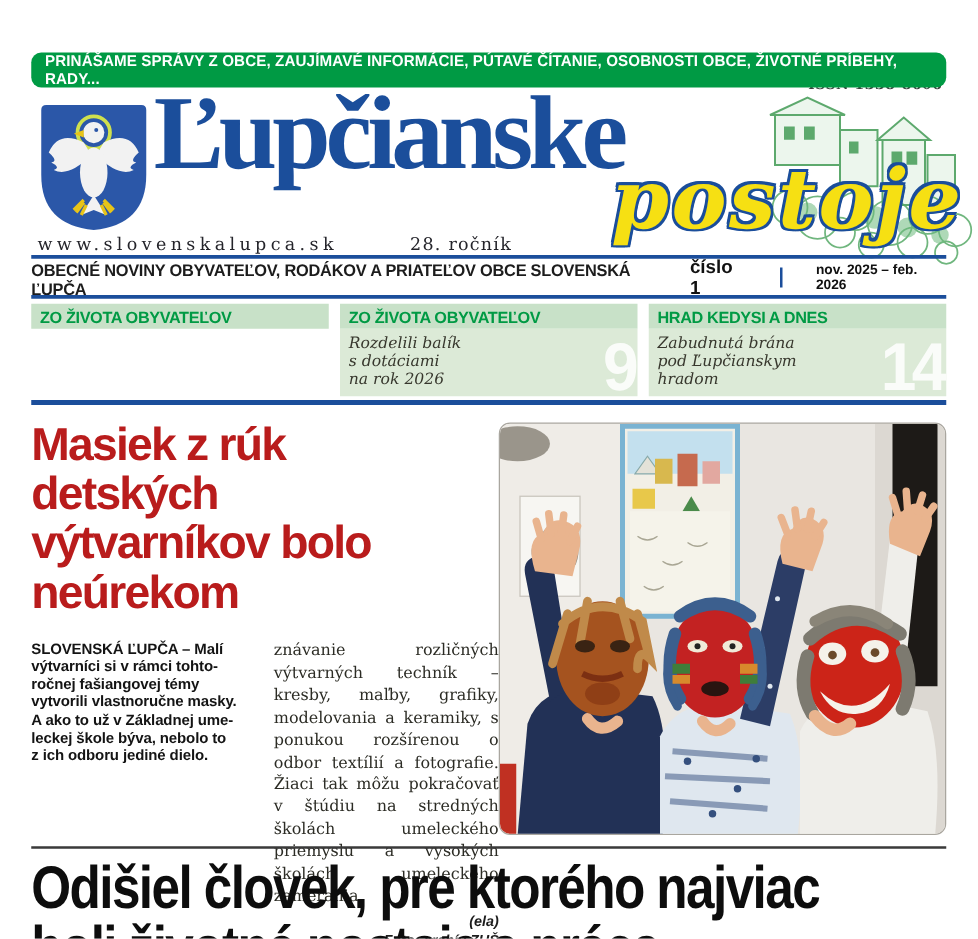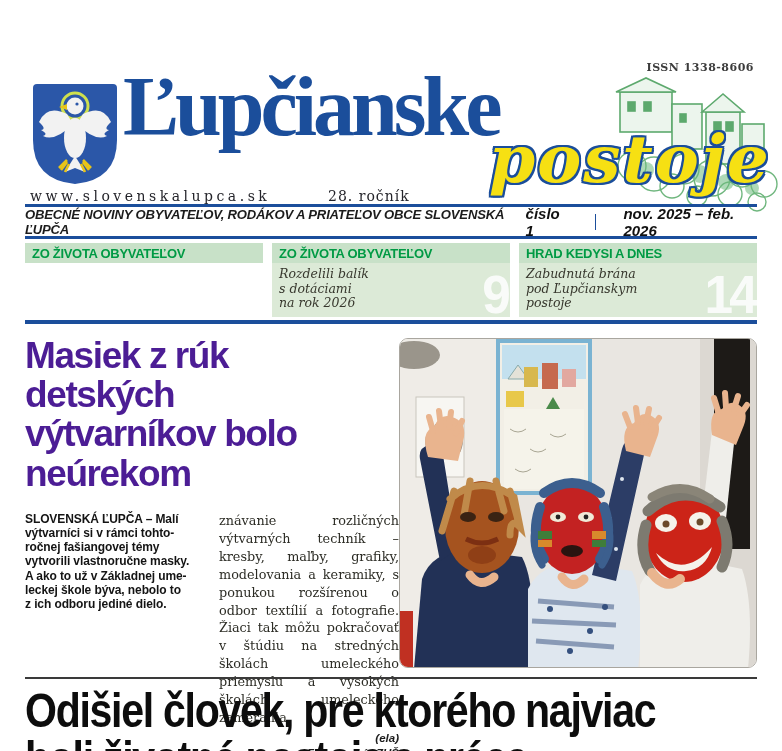--- a/index.html
+++ b/index.html
@@ -45,30 +45,30 @@
   .mast-volume {
     position:absolute; left:303px; bottom:0px;
     font-family:"DejaVu Serif", serif; font-size:14px; letter-spacing:1px; color:#24242a;
   }
   .rule-blue { position:absolute; left:25px; width:732px; background:#1b4e9b; }
   .r1 { top:204px; height:3px; }
   .r2 { top:236px; height:3px; }
   .r3 { top:320px; height:4px; }
   .infoline {
     position:absolute; top:209px; left:25px; width:732px; height:25px;
-    display:flex; align-items:center; justify-content:space-between;font-style:italic;
+    display:flex; justify-content:space-between;
   }
   .infoline-left {
     font-size:13.5px; font-weight:600; color:#1c1c1c; letter-spacing:-0.2px;
     transform:scaleX(0.97); transform-origin:left center;
   }
   .infoline-right { display:flex; align-items:center; gap:27px; }
   .issue-no { font-size:15px; font-weight:bold; color:#111; }
   .issue-sep { width:2px; height:16px; background:#1b4e9b; }
-  .issue-date { font-size:15px; font-weight:bold; color:#111; }
+  .issue-date { font-size:11px; font-weight:bold; color:#111; }
   .teasers {
     position:absolute; top:243px; left:25px; width:732px;
     display:flex; gap:9px;
   }
   .teaser { flex:1 1 0; }
   .teaser-head {
     background:#c8e1c8; color:#009a44; font-weight:bold; font-size:13px;
     padding:3px 7px 2px 7px; letter-spacing:-0.3px; white-space:nowrap;
   }
   .teaser-body {
@@ -81,21 +81,21 @@
     white-space:pre-line;
   }
   .teaser-num {
     position:absolute; z-index:1; right:3px; bottom:-8px;
     font-weight:bold; font-size:54px; letter-spacing:-4px; color:#ffffff;
     opacity:0.85; transform:scaleX(0.95); transform-origin:right bottom;
   }
   .article { position:absolute; top:336px; left:25px; width:732px; height:336px; }
   .headline {
     width:380px; font-weight:bold; font-size:37px; line-height:1.06;
-    letter-spacing:-1.4px; color:#4c1d95; white-space:pre-line;
+    letter-spacing:-1.4px; color:#b91c1c; white-space:pre-line;
   }
   .columns { position:absolute; top:176px; left:0; width:374px; display:flex; gap:14px; }
   .col { width:180px; }
   .lead {
     font-weight:bold; font-size:12px; line-height:1.18; color:#141414;
     letter-spacing:-0.1px; white-space:pre-line;
   }
   .bodytext {
     font-family:"DejaVu Serif", serif; font-size:12.8px; line-height:1.4;
     color:#2c2c25; text-align:justify;
@@ -115,20 +115,23 @@
     transform:scaleX(0.855); transform-origin:left top;
   }
 </style>
 </head>
 <body>
 
 <div class="page">
 
   <div class="issn">ISSN 1338-8606</div>
 
+  <div class="banner">
+    <span class="banner-text">PRINÁŠAME SPRÁVY Z OBCE, ZAUJÍMAVÉ INFORMÁCIE, PÚTAVÉ ČÍTANIE, OSOBNOSTI OBCE, ŽIVOTNÉ PRÍBEHY, RADY...</span>
+  </div>
 
   <div class="masthead">
     <div class="castle-art">
       <svg width="180" height="140" viewBox="0 0 180 140">
         <g stroke="#4ca05e" stroke-width="1.6" fill="#eaf5ec" opacity="0.9">
           <rect x="18" y="18" width="52" height="40"></rect>
           <path d="M14,18 L44,4 L74,18 Z"></path>
           <rect x="70" y="30" width="30" height="45"></rect>
           <rect x="104" y="38" width="34" height="52"></rect>
           <path d="M100,38 L121,20 L142,38 Z"></path>
@@ -204,21 +207,21 @@
 s dotáciami
 na rok 2026</div>
         <div class="teaser-num">9</div>
       </div>
     </div>
     <div class="teaser">
       <div class="teaser-head">HRAD KEDYSI A DNES</div>
       <div class="teaser-body">
         <div class="teaser-text">Zabudnutá brána
 pod Ľupčianskym
-postoje</div>
+hradom</div>
         <div class="teaser-num">14</div>
       </div>
     </div>
   </div>
 
   <div class="rule-blue r3"></div>
 
   <div class="article">
     <div class="headline">Masiek z rúk
 detských

